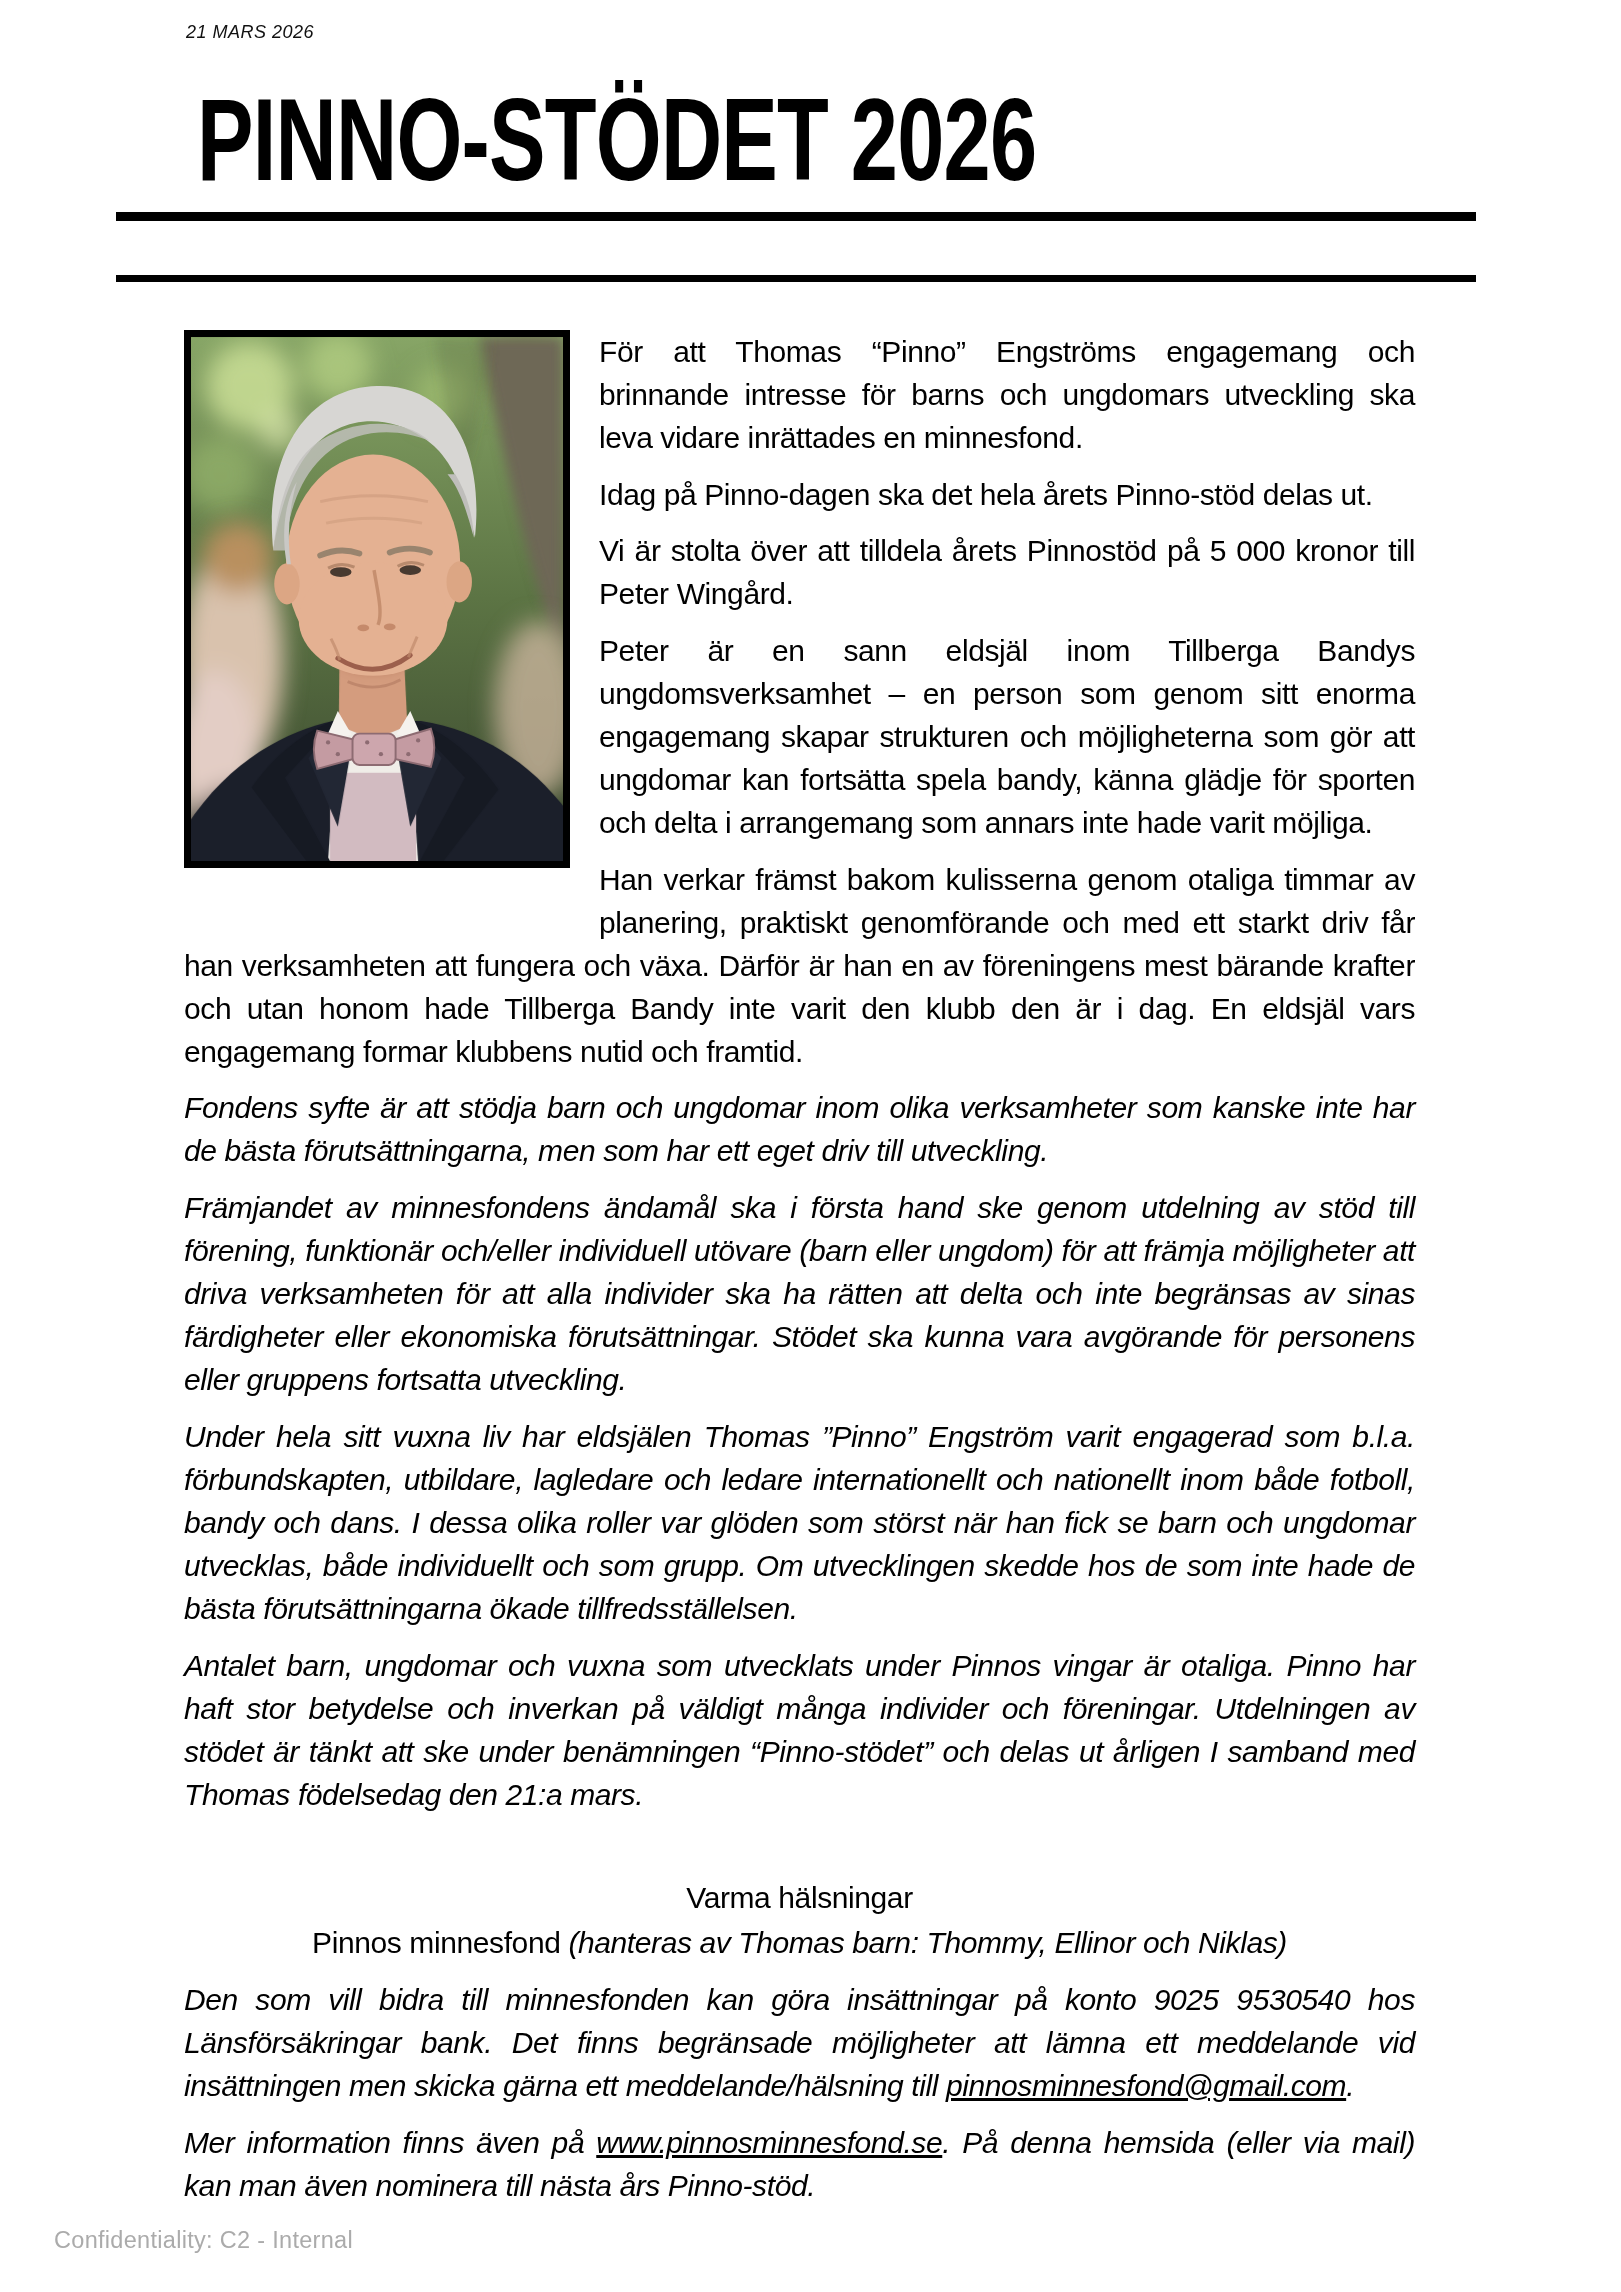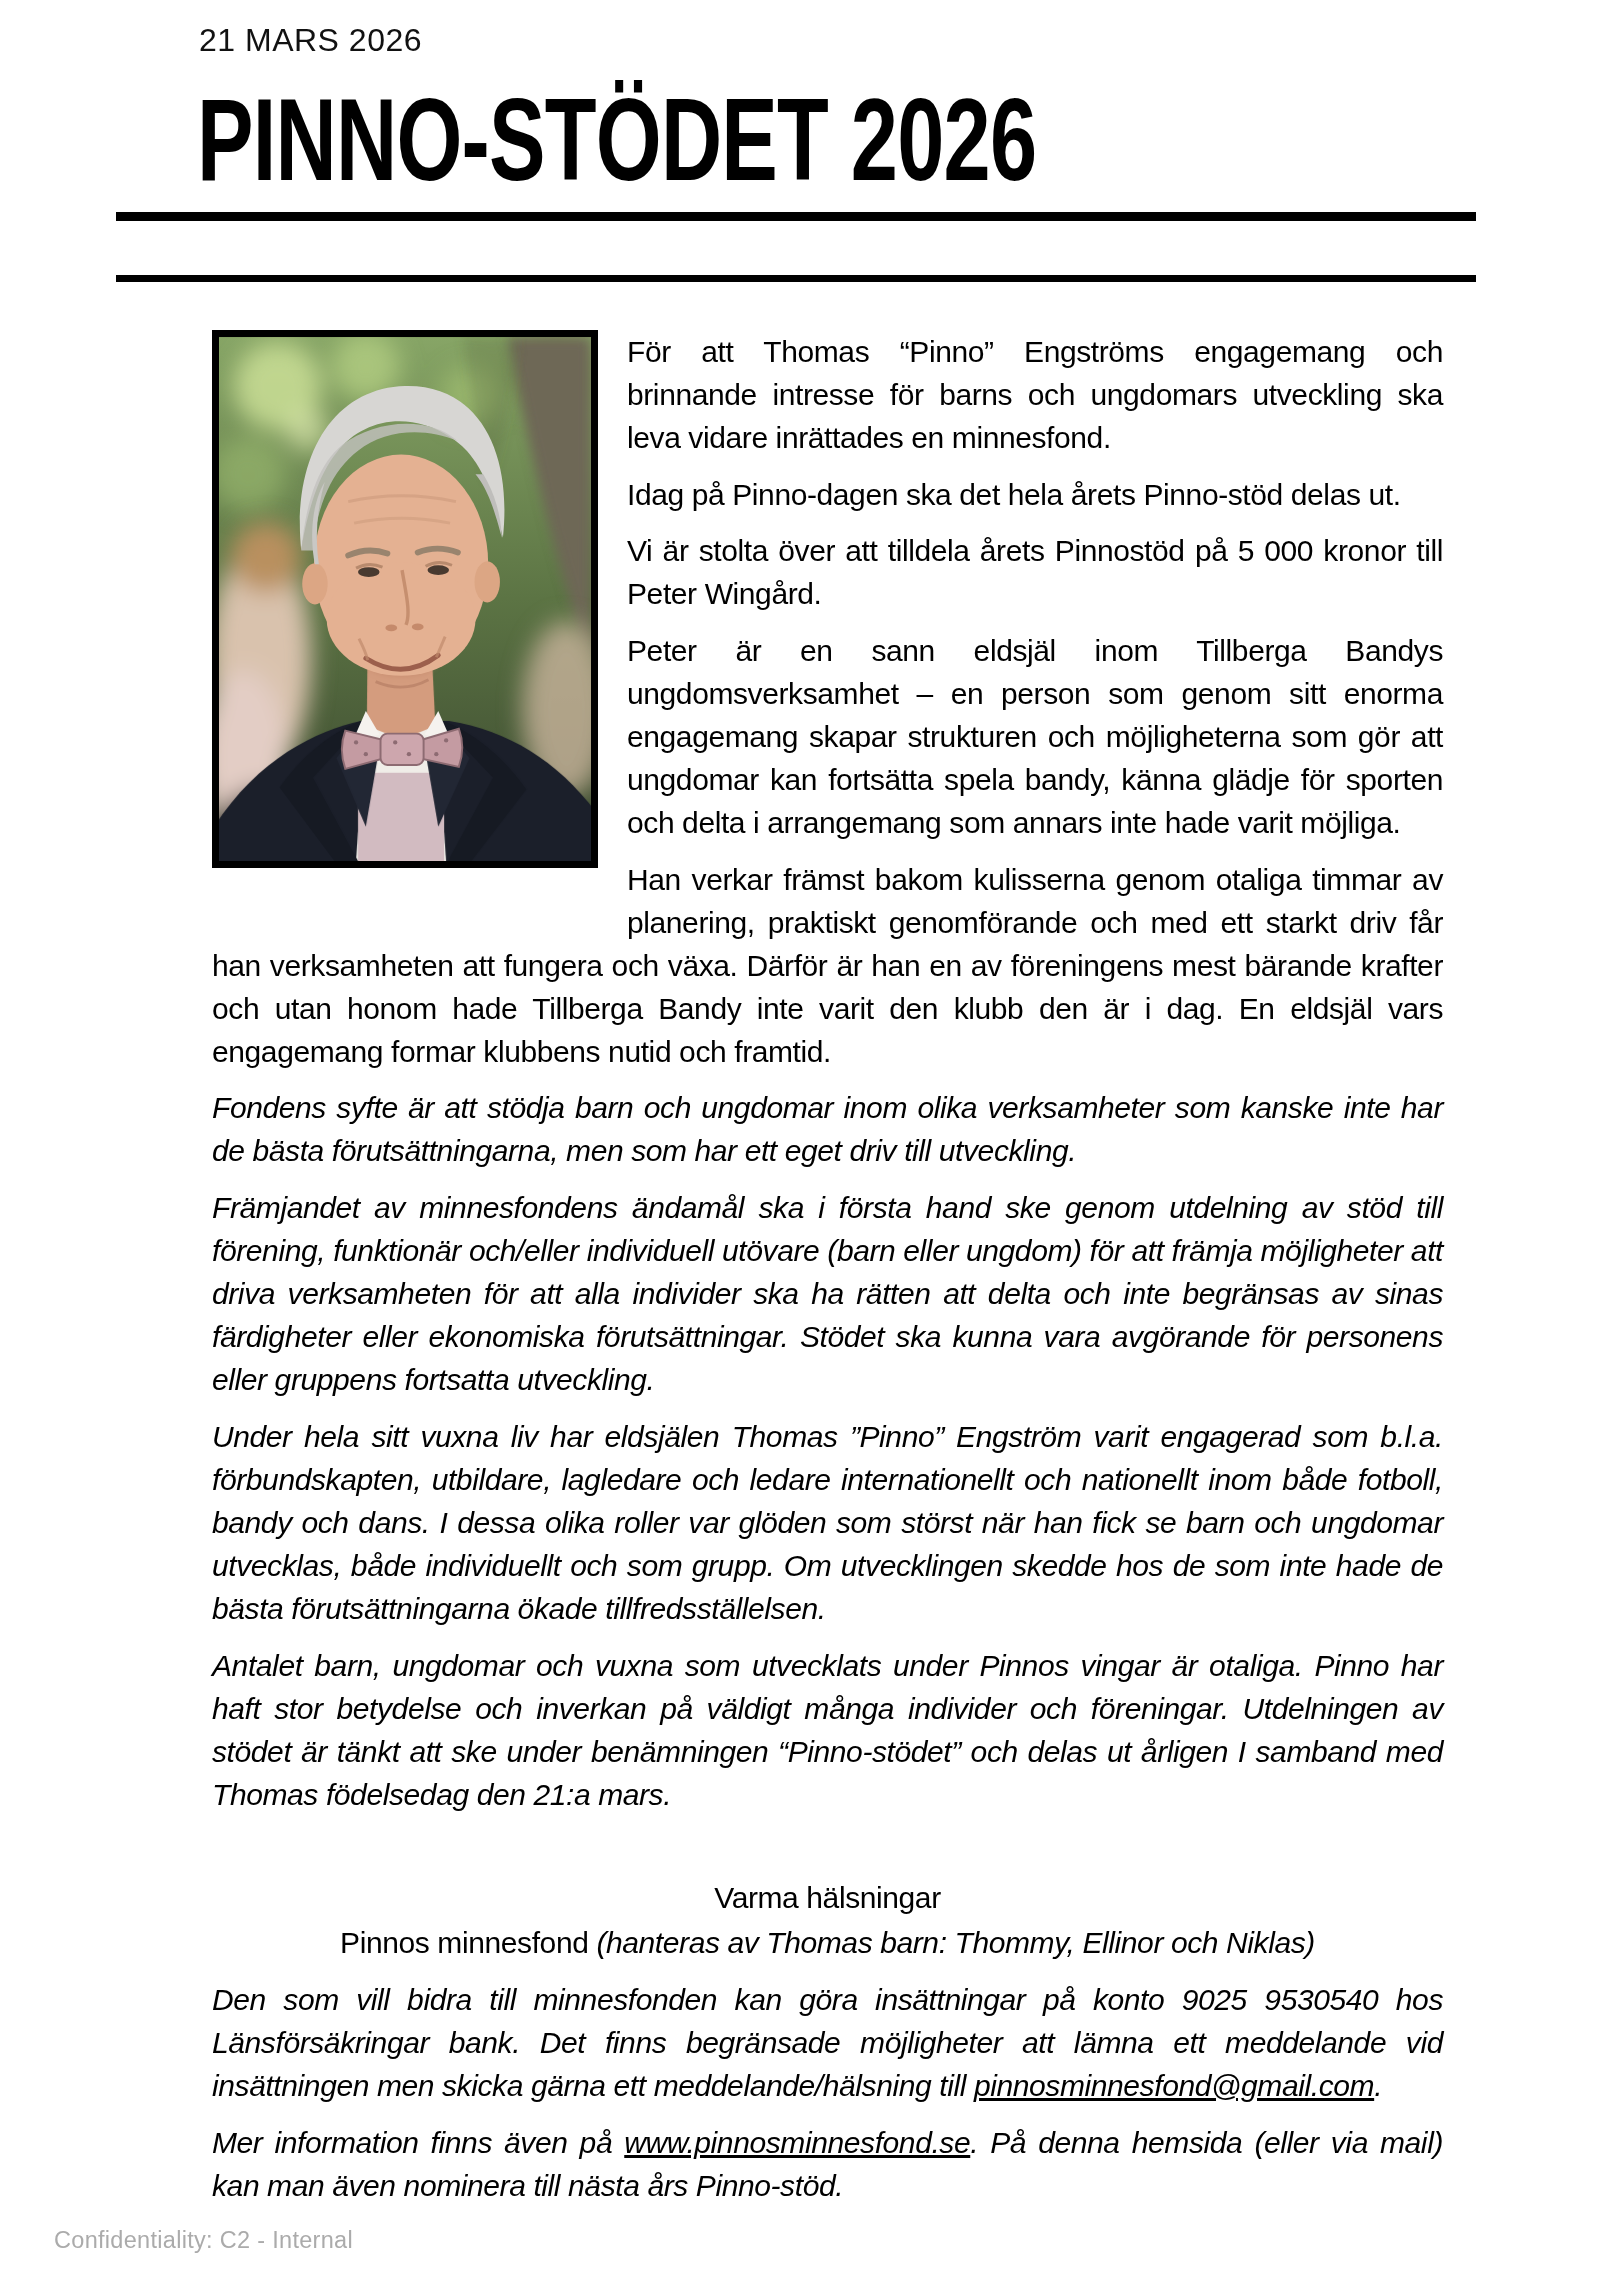--- a/index.html
+++ b/index.html
@@ -1,25 +1,25 @@
 <!DOCTYPE html>
 <html><head>
 <meta charset="utf-8">
 <style>
   html,body{margin:0;padding:0;background:#ffffff;}
   body{width:1621px;height:2293px;position:relative;font-family:"Liberation Sans",sans-serif;color:#000;overflow:hidden;}
 
-  .date{position:absolute;left:199px;top:21.6px;font-size:32px;letter-spacing:0.5px;color:#111;}
+  .date{position:absolute;left:186px;top:21.6px;font-size:18px;letter-spacing:0.5px;color:#111;font-style:italic;}
   .title{position:absolute;left:197px;top:82px;font-size:116px;font-weight:bold;line-height:1.0;
          white-space:nowrap;transform:scaleX(.73);transform-origin:left top;letter-spacing:-1px;color:#000;}
   .rule{position:absolute;left:116px;width:1360px;background:#000;}
   .rule-1{top:212px;height:8.8px;}
   .rule-2{top:275px;height:6.9px;}
 
-  .content{position:absolute;left:212px;top:330px;width:1231px;font-size:30px;line-height:43px;
+  .content{position:absolute;left:184px;top:330px;width:1231px;font-size:30px;line-height:43px;
            letter-spacing:-0.4px;text-align:justify;}
   .content p{margin:0 0 13.7px 0;}
 
   .photo-frame{float:left;width:372px;height:524px;border:7.8px solid #000;margin:0 29px 45px 0;
                background:#5c7243;overflow:hidden;}
   .photo-frame svg{display:block;}
 
   .italic-block p{font-style:italic;}
   .sig{margin-top:59px !important;line-height:45px;text-align:center;}
   .sig .it{font-style:italic;}

